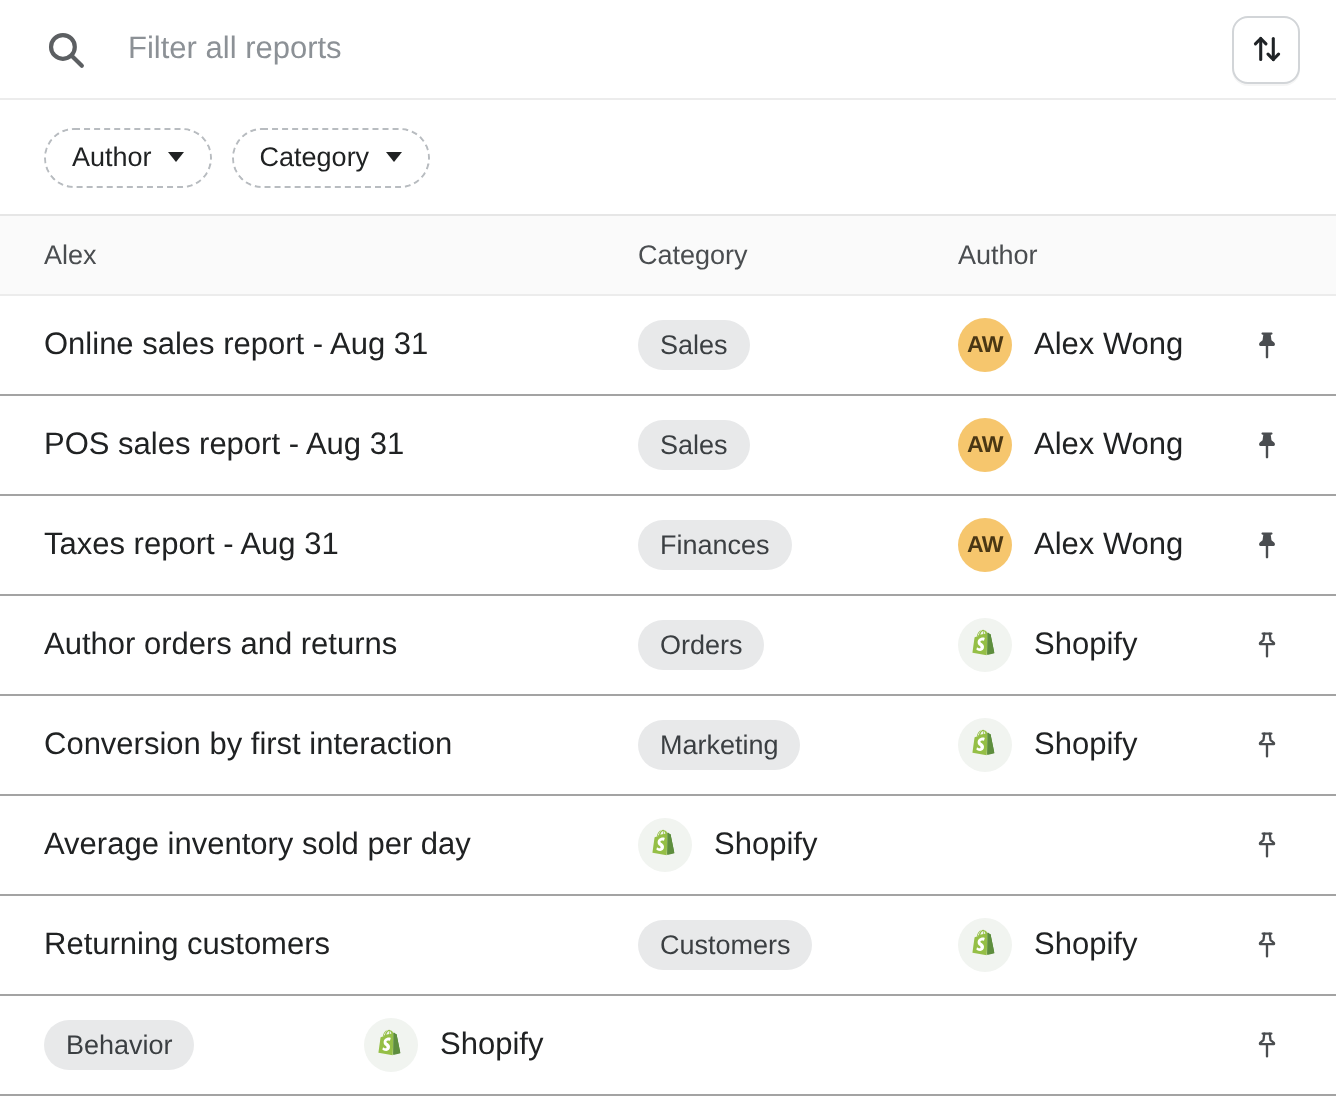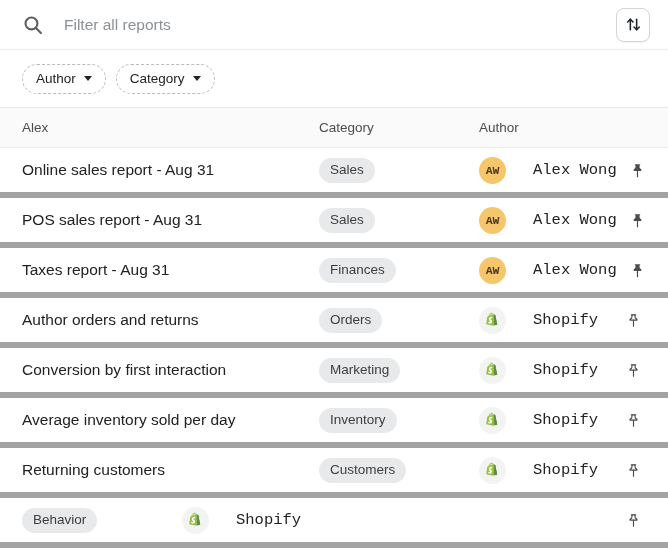--- a/index.html
+++ b/index.html
@@ -133,21 +133,21 @@
   }
 
   .table-body { flex: 1 1 auto; overflow: hidden; }
 
   .table-row {
     display: flex;
     align-items: center;
     height: 50px;
     padding: 0 22px;
     background: #ffffff;
-    border-bottom: 6px solid #a3a3a3;
+    border-bottom: 1px solid #a3a3a3;
     cursor: pointer;
   }
 
   
   .col-name     { flex: 0 0 297px; }
   .col-category { flex: 0 0 160px; }
   .col-author   { flex: 1 1 auto; }
   .col-pin      { flex: 0 0 34px; display: flex; justify-content: flex-end; }
 
   .cell-name {
@@ -164,21 +164,21 @@
     height: 25px;
     padding: 8px 11px;
     border-radius: 13px;
     background: #e8e9ea;
     color: #3b3f42;
     font-size: 13.5px;
     line-height: 1;
     white-space: nowrap;
   }
 
-  .author-cell { display: flex; align-items: center; gap: 27px; font-family: Liberation Mono, monospace; }
+  .author-cell { display: flex; align-items: center; gap: 11px; }
 
   .avatar {
     width: 27px; height: 27px;
     flex: 0 0 27px;
     border-radius: 50%;
     display: flex;
     align-items: center;
     justify-content: center;
     font-size: 11.5px;
     font-weight: bold;
@@ -338,21 +338,20 @@
               <svg class="pin-icon" viewBox="0 0 20 20" fill="none" stroke="currentColor" stroke-width="1.55" stroke-linecap="round" stroke-linejoin="round" aria-hidden="true">
                 <line x1="7.1" y1="2.4" x2="12.9" y2="2.4"></line>
                 <path d="M8.2 2.4l-.55 4.3-2.05 1.7c-.2.17-.3.4-.3.66v.34h9.4v-.34c0-.26-.11-.49-.3-.66l-2.05-1.7-.55-4.3"></path>
                 <line x1="10" y1="9.4" x2="10" y2="17.6"></line>
               </svg>
             </button>
           </div>
         </div>
         <div class="table-row">
           <div class="col-name cell-name">Average inventory sold per day</div>
-          <div class="col-category"><span class="badge">Inventory</span></div>
           <div class="col-author author-cell">
             <span class="avatar shopify">
               <svg class="shopify-logo" viewBox="0 0 24 24" aria-hidden="true">
                 <path d="M16.9 4.3c-.1-.1-.2-.1-.3-.1l-1.2.1s-.8-.8-.9-.9c-.1-.1-.2-.1-.3-.1l-.6 15.3 5.1-1.1s-2.7-12.9-2.7-13c0-.1-.1-.2-.1-.2z" fill="#4e8a2d"></path>
                 <path d="M14.2 3.2c-.1 0-.2 0-.3.1l-.4.1c-.3-.9-.8-1.7-1.7-1.7h-.1c-.3-.4-.7-.5-1-.5C8.4 1.2 7.2 4.2 6.8 5.8l-1.6.5c-.5.2-.5.2-.6.7-.1.4-1.4 10.4-1.4 10.4l10 1.9.6-15.8c-.1-.1-.1-.2-.2-.2zM12.5 3.8l-1.3.4c0-.1 0-.2 0-.4 0-.7-.1-1.3-.3-1.7.6.1 1.1.8 1.4 1.7h.2zM10.4 2.2c.2.4.3 1 .3 1.8v.2l-2 .6c.4-1.4 1.1-2.2 1.7-2.6zM9.5 1.6c.1 0 .2 0 .3.1-.9.4-1.8 1.4-2.2 3.4l-1.3.4c.4-1.5 1.5-3.9 3.2-3.9z" fill="#95bf46"></path>
                 <path d="M13.9 3.3c-.1 0-.2 0-.3.1v15.6l5.1-1.1s-2.7-12.9-2.7-13c0-.1-.1-.2-.2-.2z" fill="#5e8e3e"></path>
                 <path d="M11.8 7.3l-.6 1.9s-.6-.3-1.3-.3c-1 0-1.1.6-1.1.8 0 .9 2.5 1.3 2.5 3.6 0 1.8-1.1 2.9-2.6 2.9-1.8 0-2.8-1.1-2.8-1.1l.5-1.6s1 .8 1.8.8c.5 0 .7-.4.7-.7 0-1.2-2.1-1.3-2.1-3.4 0-1.8 1.3-3.5 3.8-3.5.9 0 1.2.2 1.2.2z" fill="#ffffff"></path>
               </svg>
             </span>
             <span class="author-name">Shopify</span>

